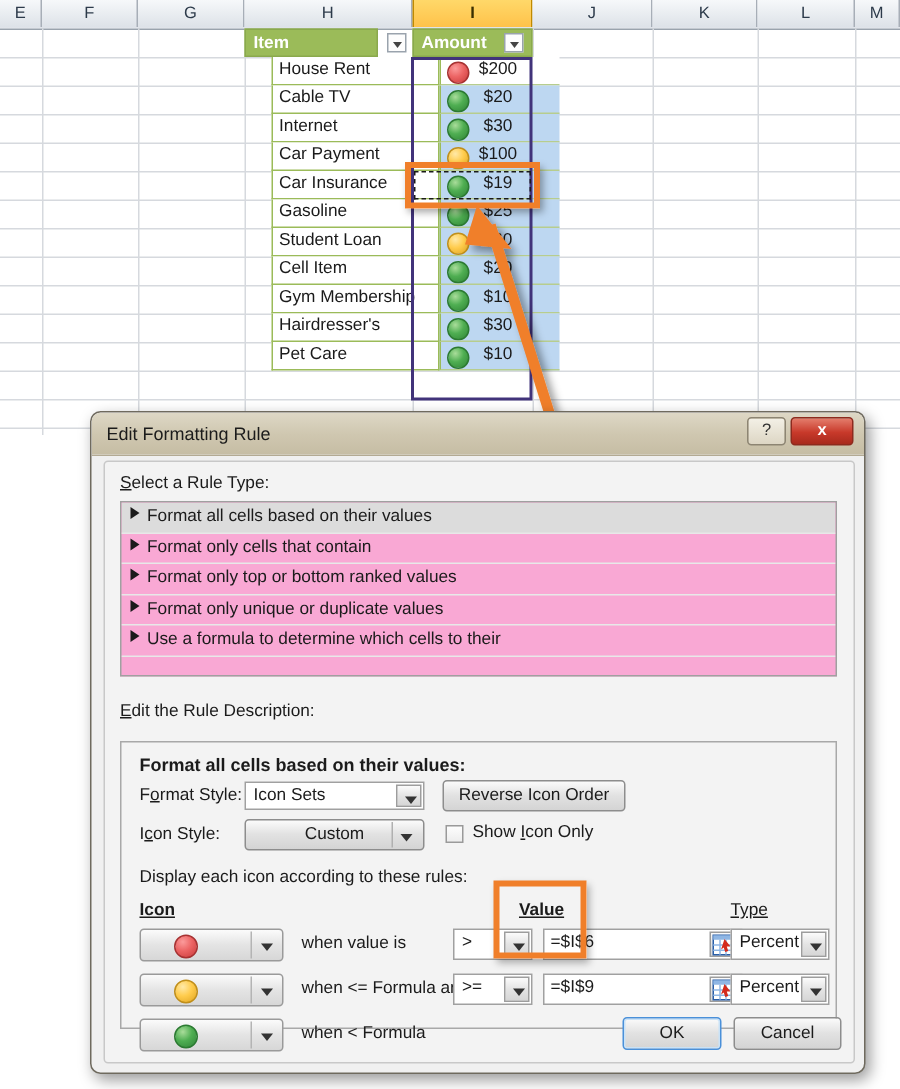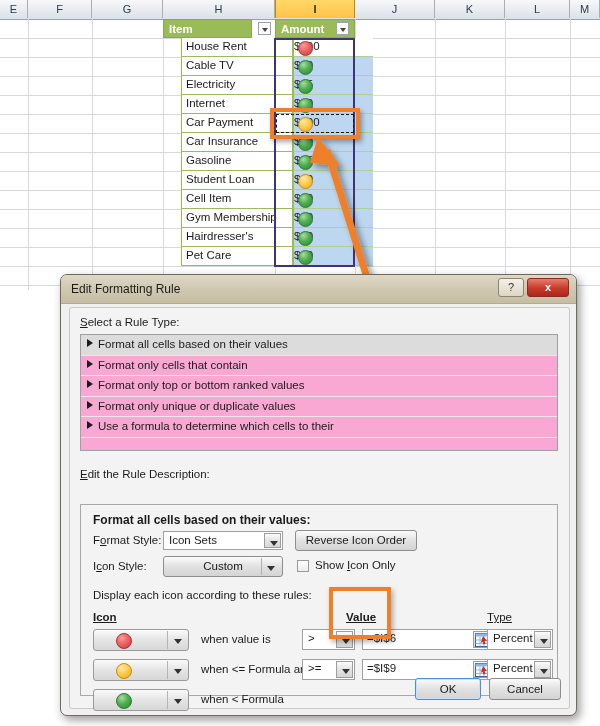--- a/index.html
+++ b/index.html
@@ -27,21 +27,21 @@
 
   
   #tbl{position:absolute;left:181px;top:19px;width:156px;}
   .trow{position:relative;height:19px;}
   .cell-item{position:absolute;left:0;top:0;width:112px;height:19px;
     box-sizing:border-box;border:1px solid #9bbb59;border-top:none;
     font-size:11.5px;color:#1a1a1a;line-height:17px;padding-left:4px;
     background:#fff;white-space:nowrap;overflow:hidden;}
   .cell-amt{position:absolute;left:112px;top:0;width:80px;height:19px;
     box-sizing:border-box;border-left:1px solid #9bbb59;border-bottom:1px solid #b7cd8e;
-    font-size:11.5px;color:#1a1a1a;line-height:17px;text-align:left;padding-right:3px;
+    font-size:11.5px;color:#1a1a1a;line-height:17px;text-align:center;padding-right:3px;
     background:#bdd7f1;white-space:nowrap;overflow:hidden;}
   .cell-amt.white{background:#ffffff;}
   .dot{position:absolute;left:4px;top:3px;width:13px;height:13px;border-radius:50%;}
   .dot.red{background:radial-gradient(circle at 35% 28%, #fb9b9b 0%, #ec6464 45%, #c83a3a 100%);
     border:1px solid #a63232;}
   .dot.yellow{background:radial-gradient(circle at 35% 28%, #ffe9a8 0%, #ffcc4d 45%, #e0a420 100%);
     border:1px solid #c08f1c;}
   .dot.green{background:radial-gradient(circle at 35% 28%, #a9dd9a 0%, #4fae52 45%, #2f8436 100%);
     border:1px solid #2c7a32;}
 
@@ -93,21 +93,21 @@
   .u{text-decoration:underline;}
 
   #rulelist{position:absolute;left:10px;top:26px;width:478px;height:117px;
     background:#f9a8d4;border:1px solid #a0a0a0;box-sizing:border-box;overflow:hidden;}
   .ritem{height:19.5px;line-height:19px;padding-left:6px;font-size:11.5px;
     border-bottom:1px solid #e8e8e8;color:#1b1b1b;white-space:nowrap;}
   .ritem.sel{background:#dcdcdc;}
   .tri{display:inline-block;width:0;height:0;margin-right:5px;vertical-align:1px;
     border-top:4px solid transparent;border-bottom:4px solid transparent;border-left:6px solid #1b1b1b;}
 
-  #descbox{position:absolute;left:10px;top:196px;width:478px;height:192px;
+  #descbox{position:absolute;left:10px;top:186px;width:478px;height:192px;
     background:#f3f3f3;border:1px solid #a8a8a8;box-sizing:border-box;}
 
   .btn{position:absolute;box-sizing:border-box;border:1px solid #8d8d8d;border-radius:3px;
     background:linear-gradient(#fbfbfb,#e2e2e2 48%,#d4d4d4);
     font-size:11.5px;color:#1b1b1b;text-align:center;}
 
   .combo{position:absolute;box-sizing:border-box;border:1px solid #a0a0a0;
     background:#fff;font-size:11.5px;color:#1b1b1b;}
   .combo .txt{position:absolute;left:5px;top:2px;white-space:nowrap;}
   .combo .arrow{position:absolute;right:1px;top:1px;bottom:1px;width:17px;
@@ -198,24 +198,20 @@
   <div id="tbl" style="top:38px">
       <div class="trow">
         <div class="cell-item">House Rent</div>
         <div class="cell-amt white">$200<div class="dot red"></div></div>
       </div>
       <div class="trow">
         <div class="cell-item">Cable TV</div>
         <div class="cell-amt">$20<div class="dot green"></div></div>
       </div>
       <div class="trow">
-        <div class="cell-item">Electricity</div>
-        <div class="cell-amt">$15<div class="dot green"></div></div>
-      </div>
-      <div class="trow">
         <div class="cell-item">Internet</div>
         <div class="cell-amt">$30<div class="dot green"></div></div>
       </div>
       <div class="trow">
         <div class="cell-item">Car Payment</div>
         <div class="cell-amt">$100<div class="dot yellow"></div></div>
       </div>
       <div class="trow">
         <div class="cell-item">Car Insurance</div>
         <div class="cell-amt">$19<div class="dot green"></div></div>

